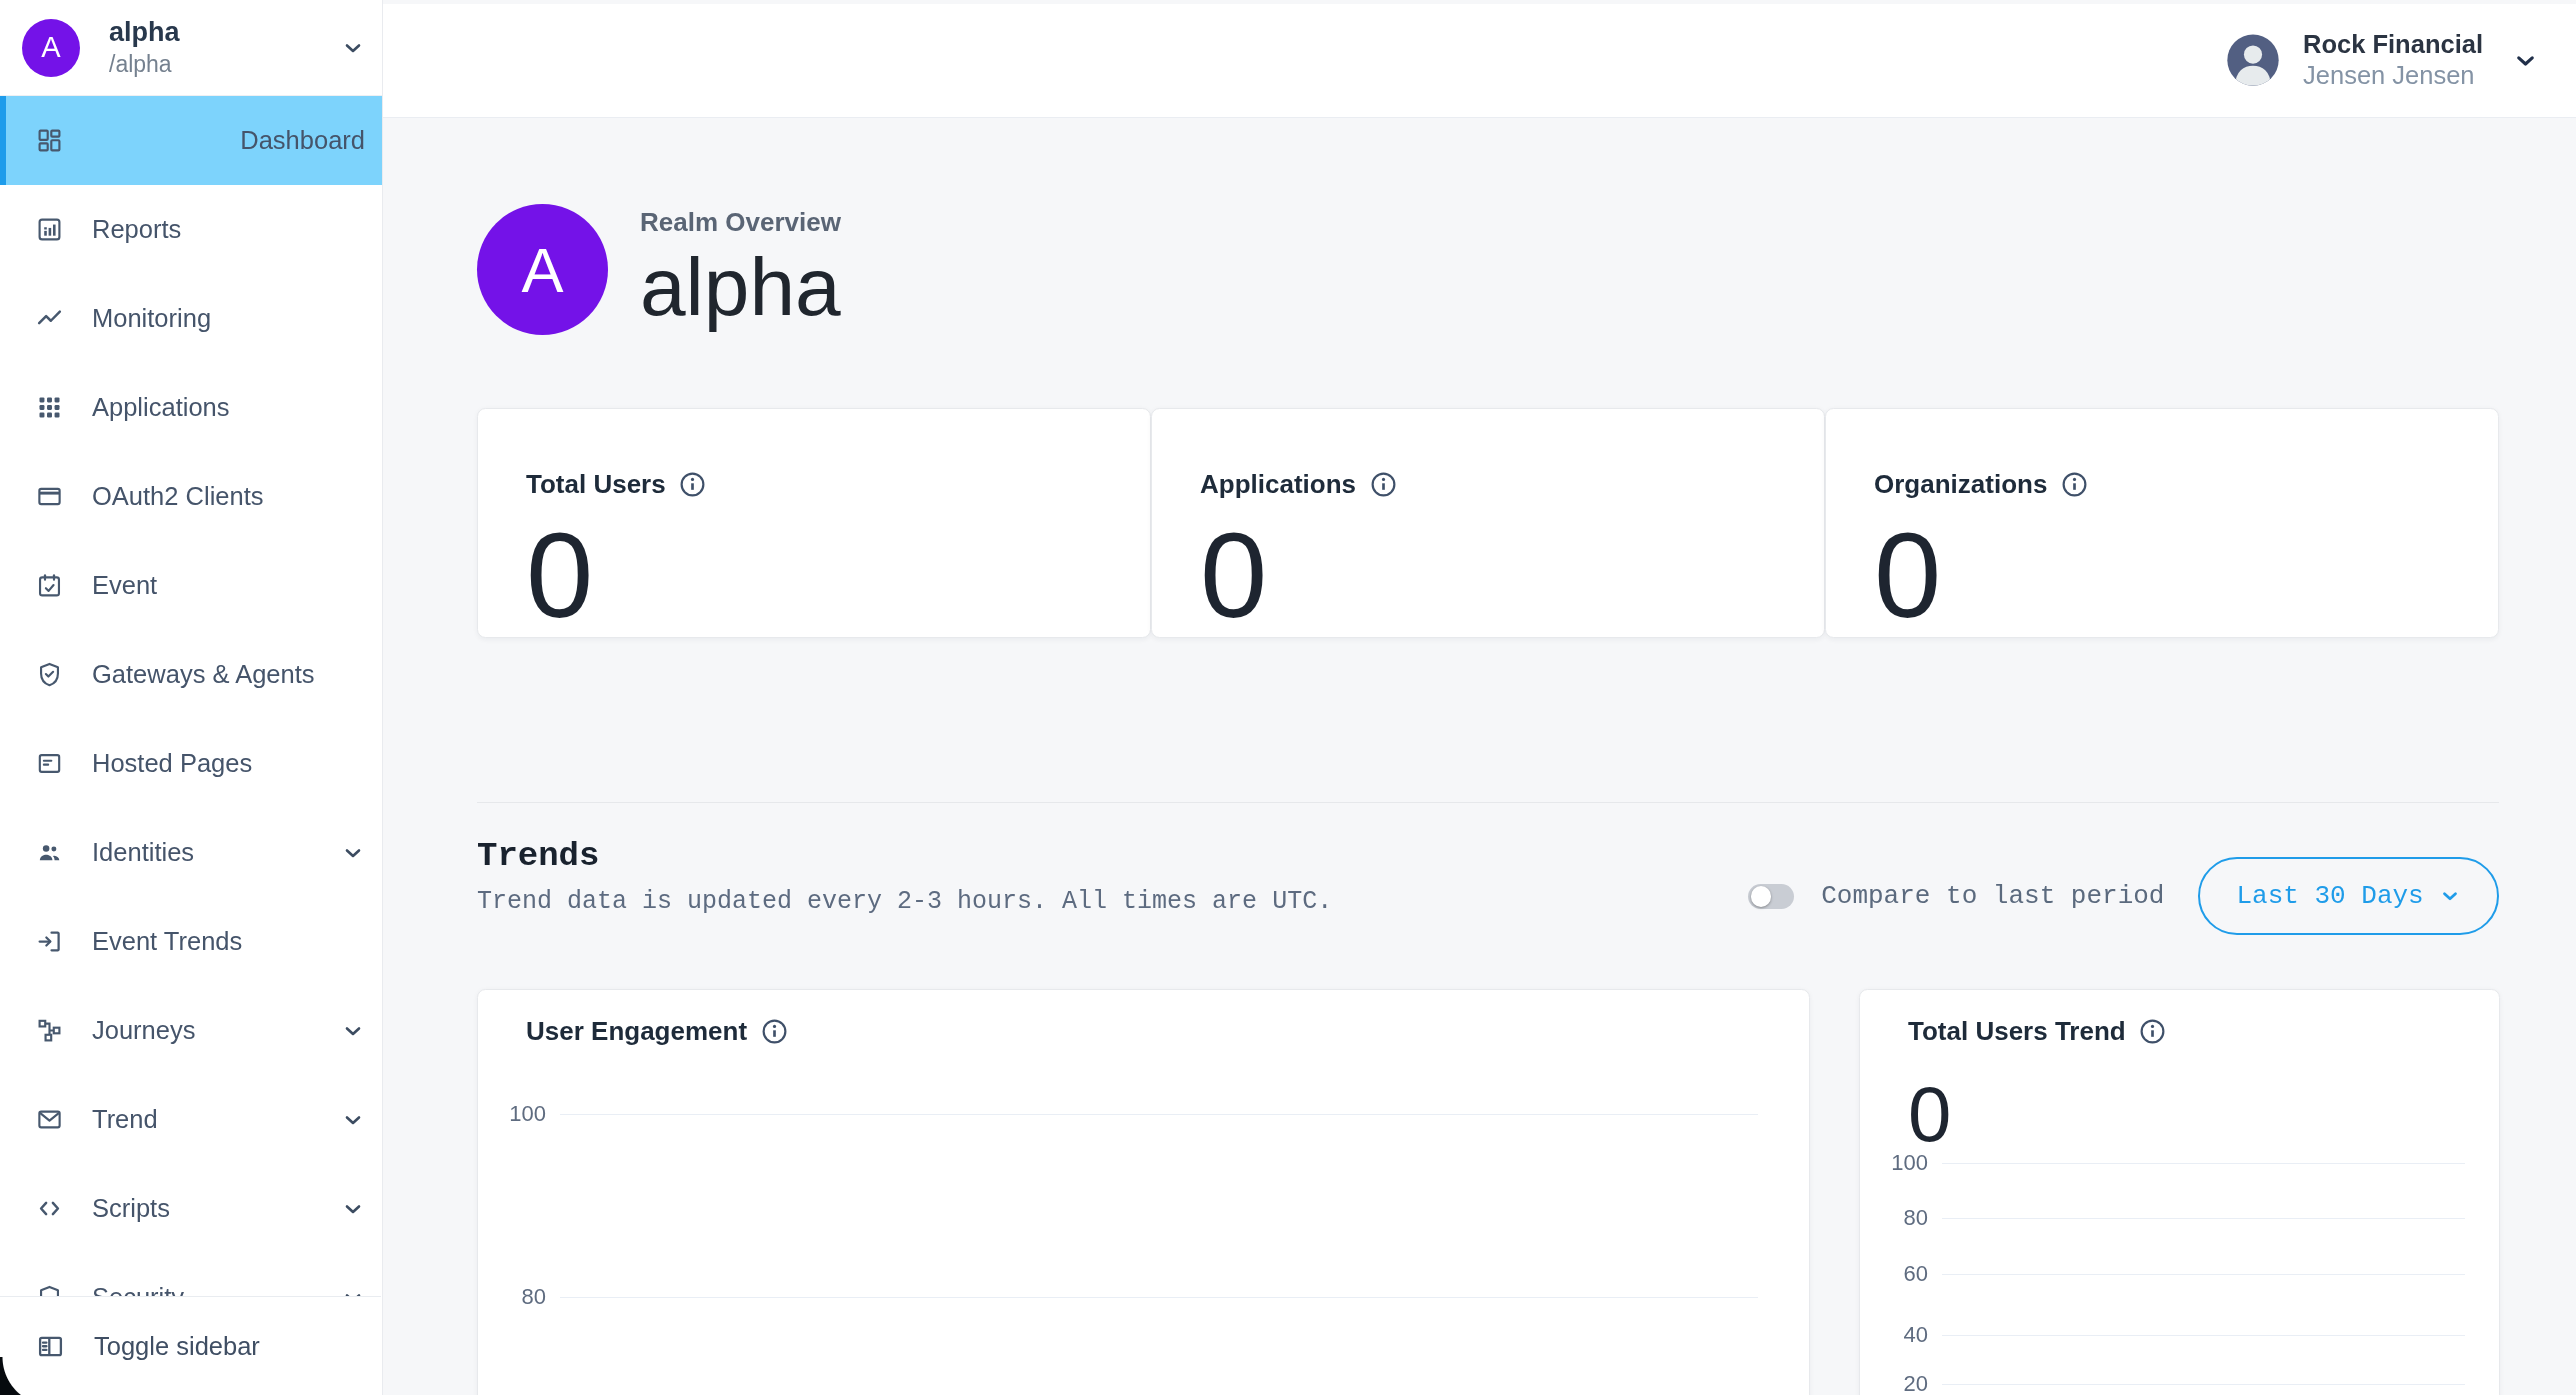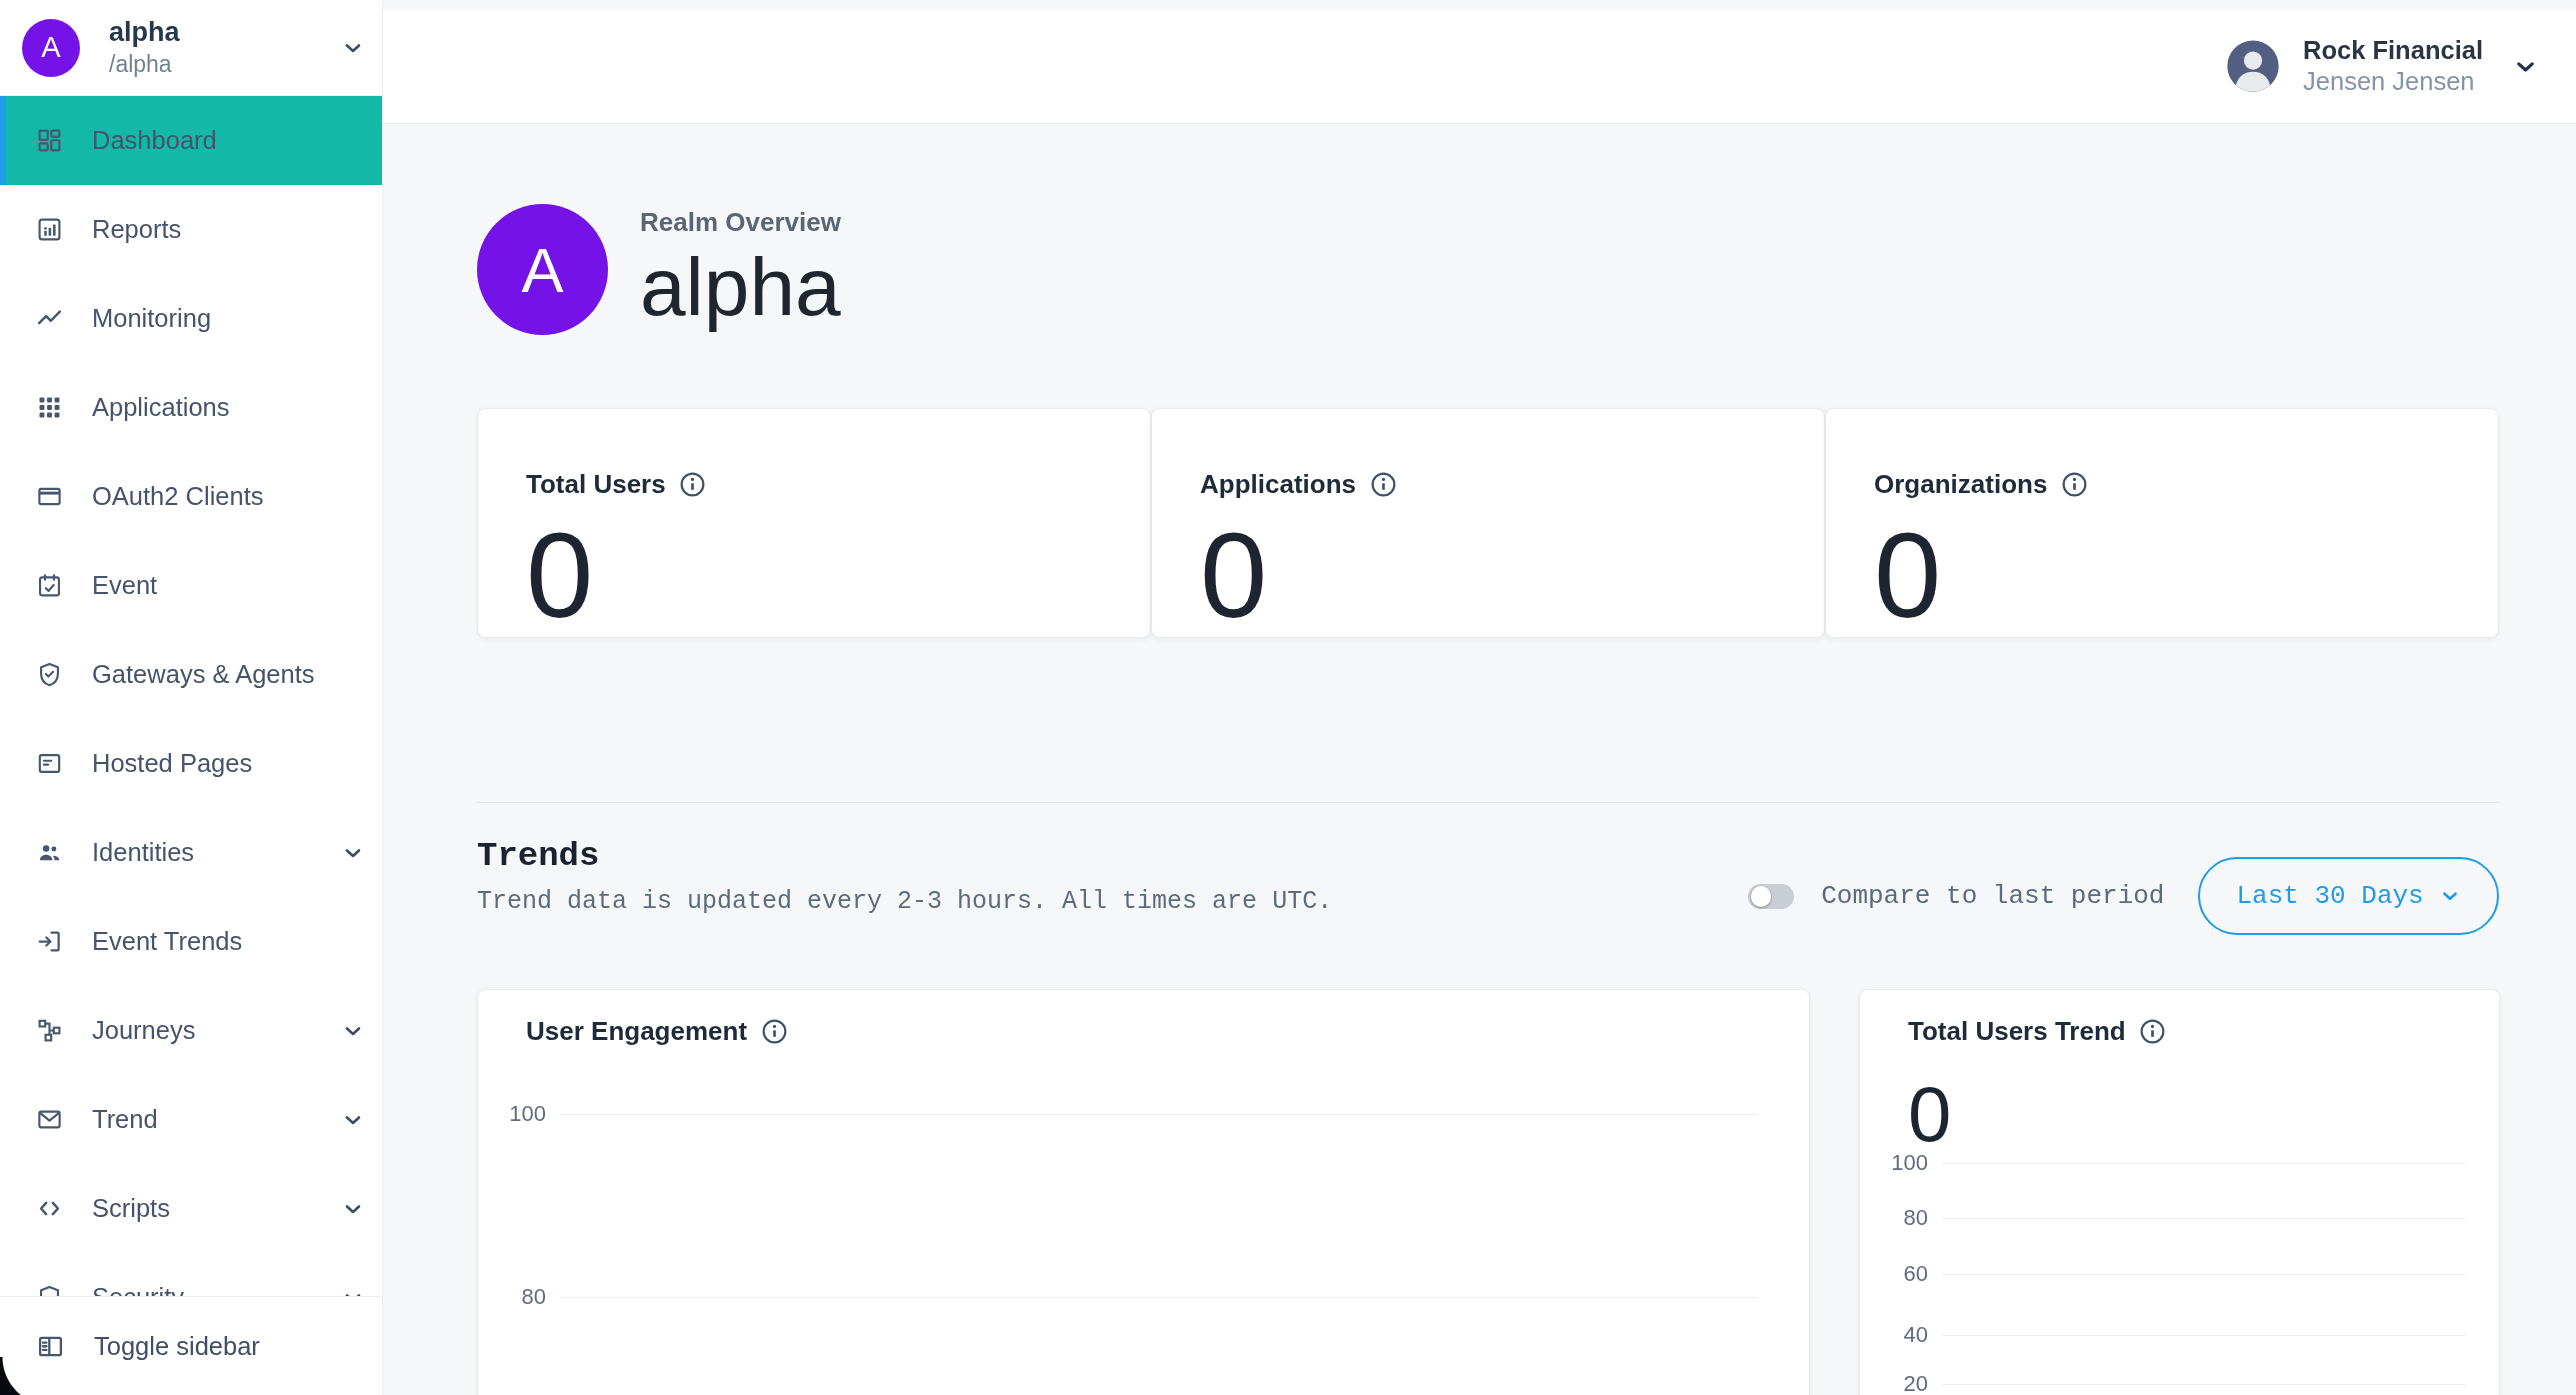--- a/index.html
+++ b/index.html
@@ -27,21 +27,21 @@
   .realm-meta { margin-left:29px; flex:1 1 auto; min-width:0; }
   .realm-name { font-size:27px; font-weight:700; color:#28384c; line-height:1.2; }
   .realm-path { font-size:23px; color:#75818f; line-height:1.3; margin-top:1.7px; }
 
   .nav { list-style:none; }
   .nav-item {
     height:89px; display:flex; align-items:center; padding:0 17px 0 36px;
     cursor:pointer; position:relative; color:#47586e;
   }
   .nav-item .nav-label { font-size:25.5px; color:#45546a; margin-left:29px; flex:1 1 auto; }
-  .nav-item.active { background:#14b8a6; }
+  .nav-item.active { background:#7dd3fc;text-align:right; }
   .nav-item.active::before {
     content:""; position:absolute; left:0; top:0; bottom:0; width:6px; background:#1d9ceb;
   }
   .nav-icon { width:27px; height:27px; flex:0 0 auto; color:#47586e; }
   .nav-chevron { width:24px; height:24px; color:#3c4c61; flex:0 0 auto; }
 
   .toggle-sidebar {
     position:absolute; left:0; bottom:0; width:381px; height:100px; background:#fff;
     border-top:1.7px solid #e9ecf0; display:flex; align-items:center;
     padding:0 17px 0 36px; cursor:pointer; z-index:20;
@@ -49,21 +49,21 @@
   .toggle-sidebar .nav-label { font-size:25.5px; color:#3f4e63; margin-left:29px; }
 
   .corner-wedge {
     position:absolute; left:0; bottom:0; width:51px; height:39px; z-index:40;
     background:radial-gradient(circle 49px at 100% 0, rgba(0,0,0,0) 48px, #060a0e 49px);
     pointer-events:none;
   }
 
   
   .topbar {
-    position:absolute; left:383px; top:10px; width:2193px; height:114px;
+    position:absolute; left:383px; top:4px; width:2193px; height:114px;
     background:#fff; border-bottom:1.7px solid #eaedf2; z-index:5;
   }
   .user-chip {
     position:absolute; right:37px; top:50%; transform:translateY(-50%);
     display:flex; align-items:center; cursor:pointer;
   }
   .user-avatar { width:56px; height:56px; flex:0 0 auto; }
   .user-meta { margin-left:22px; }
   .user-org { font-size:25.5px; font-weight:700; color:#2b3442; line-height:1.25; }
   .user-name { font-size:25.5px; color:#8493a5; line-height:1.25; }

